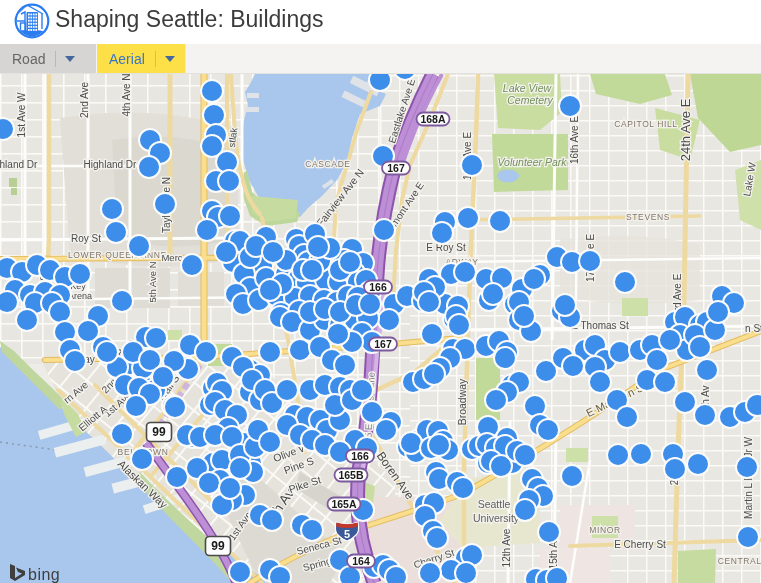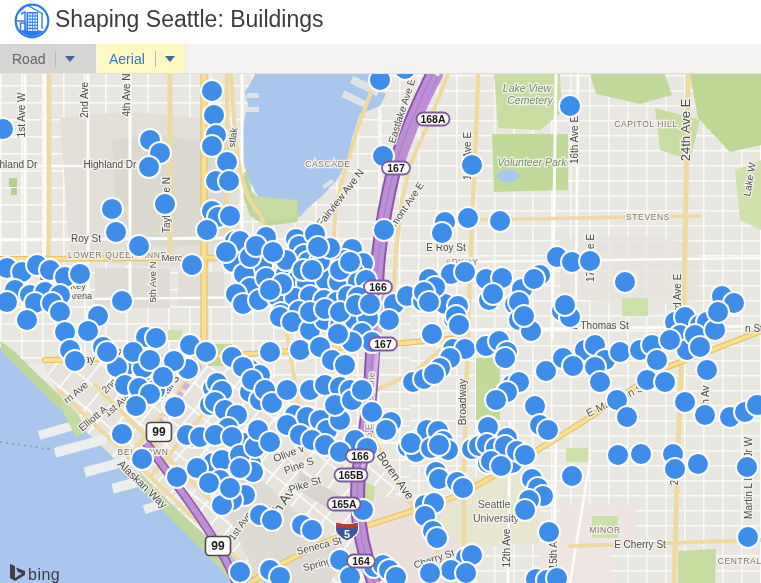--- a/index.html
+++ b/index.html
@@ -2,21 +2,21 @@
 <html><head><meta charset="utf-8">
 <style>
 html,body{margin:0;padding:0;width:761px;height:583px;overflow:hidden;
  font-family:"Liberation Sans",sans-serif;background:#fff;}
 #page{position:relative;width:761px;height:583px;}
 #header{position:absolute;left:0;top:0;width:761px;height:44px;background:#fff;border-radius:8px;}
 #title{position:absolute;left:55px;top:6px;font-size:23px;color:#3c3c3c;}
 #toolbar{position:absolute;left:0;top:44px;width:761px;height:29px;background:#f4f3f1;border-bottom:1px solid #e3e2df;}
 .btn{position:absolute;top:0;height:29px;display:flex;align-items:center;}
 #roadbtn{left:0;width:96px;background:#d6d5d3;}
-#aerialbtn{left:97px;width:88px;background:#fef9c3;border-right:1px solid #e8e7e4;}
+#aerialbtn{left:97px;width:88px;background:#fde047;border-right:1px solid #e8e7e4;}
 .btnlabel{font-size:14px;margin-left:12px;}
 #roadbtn .btnlabel{color:#666;}
 #aerialbtn .btnlabel{color:#3b76c5;}
 .sep{width:1px;height:16px;background:#b9b8b6;margin-left:10px;}
 .caret{width:0;height:0;border-left:5px solid transparent;border-right:5px solid transparent;
  border-top:6px solid #44689d;margin-left:9px;}
 #map{position:absolute;left:0;top:74px;width:761px;height:509px;}
 </style></head>
 <body>
 <div id="page">

